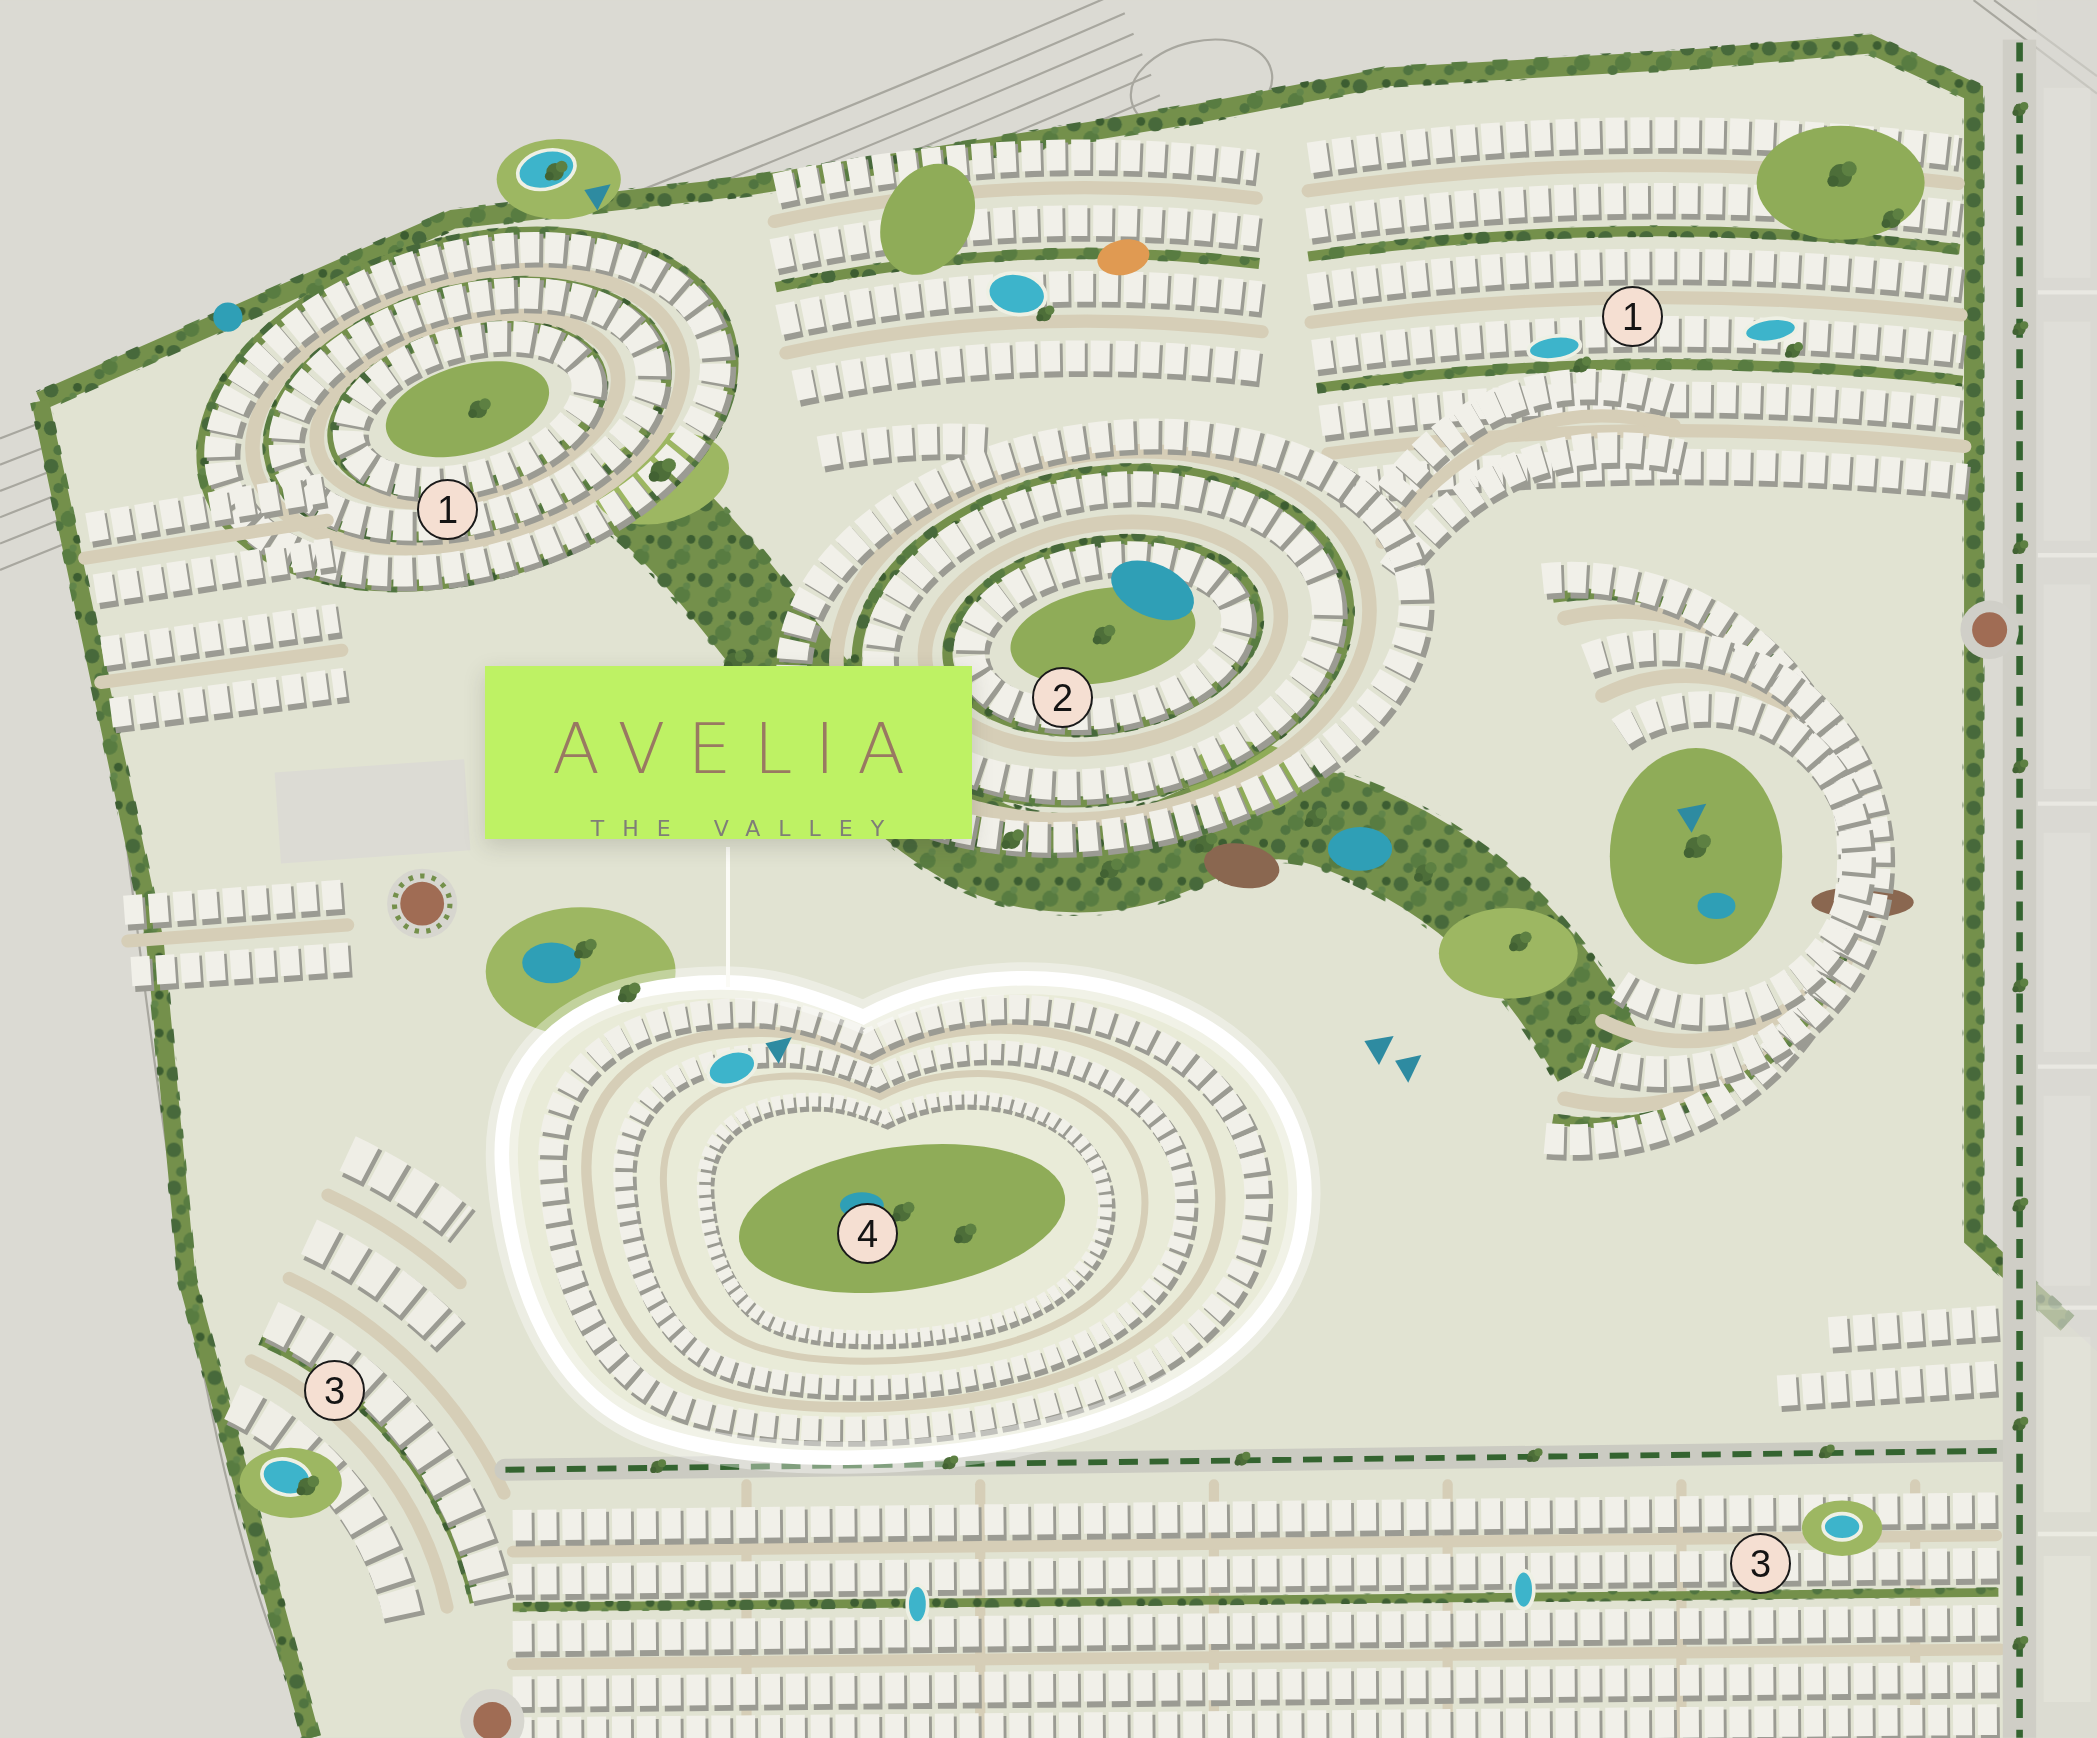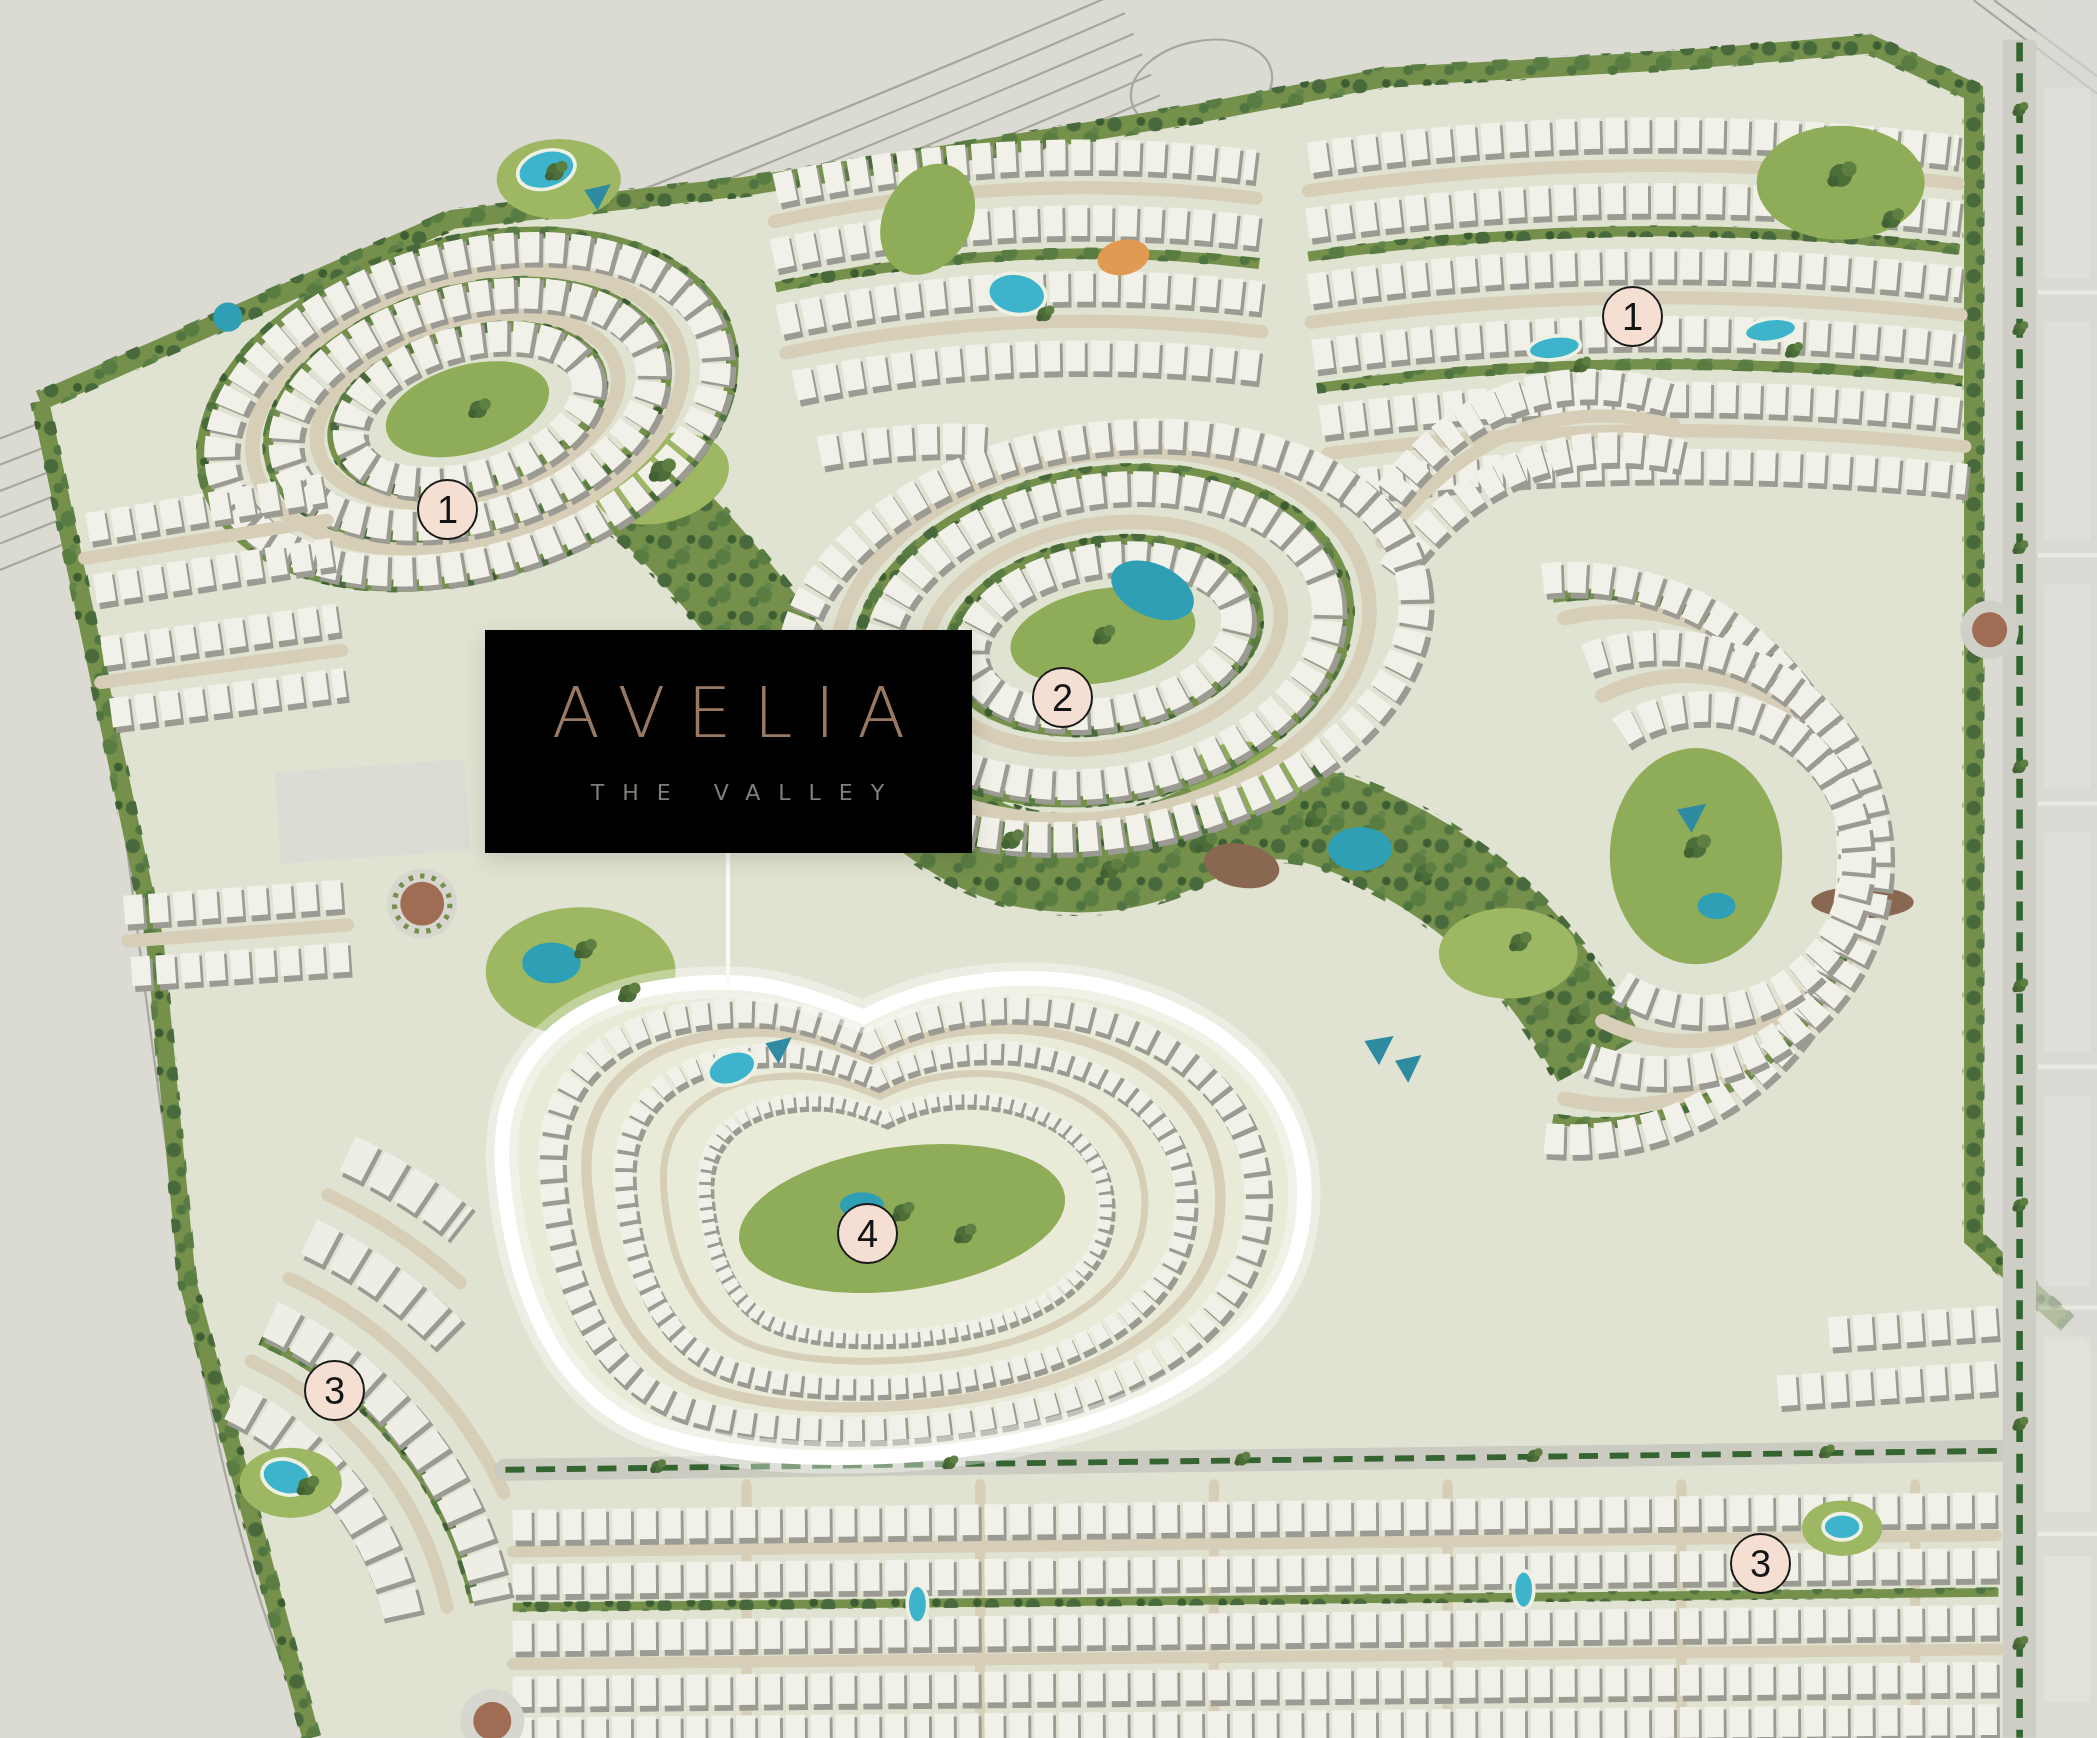--- a/index.html
+++ b/index.html
@@ -26,21 +26,21 @@
   .pool{fill:#3db4cb;stroke:#eef0e4;stroke-width:5}
   .brown{fill:#8a6750}
   .orange{fill:#e09a52}
   .teal{fill:#2e8ba1}
   .hl{fill:none;stroke:var(--highlight-outline,#ffffff)}
   .hlglow{fill:none;stroke:rgba(255,255,255,.38)}
   .fadeblk{fill:#e3e2dc}
   .fadeln{stroke:#f2f1ec;stroke-width:6}
 
   
-  .card{position:absolute;left:485px;top:630px;width:487px;height:223px;background:#000000;
+  .card{position:absolute;left:485px;top:666px;width:487px;height:173px;background:#bef264;
         box-shadow:0 7.3px 20.5px rgba(60,60,50,.18);text-align:center;}
   .brand{margin-top:42px;font-family:"DejaVu Sans",sans-serif;font-weight:300;font-size:70px;
          letter-spacing:22px;padding-left:22px;color:var(--brand,#997962);}
   .subtitle{margin-top:26px;font-family:"DejaVu Sans",sans-serif;font-size:22px;letter-spacing:18px;
             padding-left:36px;color:var(--subtitle,#7f7e78);}
   .leader{position:absolute;left:726px;top:847px;width:3.7px;height:140px;background:#fbfbf6;}
   .marker{position:absolute;width:61px;height:61px;border-radius:50%;box-sizing:border-box;
           background:var(--marker-fill,#f5dfd2);border:2.9px solid var(--marker-border,#1a1a1a);
           display:flex;align-items:center;justify-content:center;cursor:pointer;}
   .marker span{font-size:38px;color:#141414;line-height:1;}

